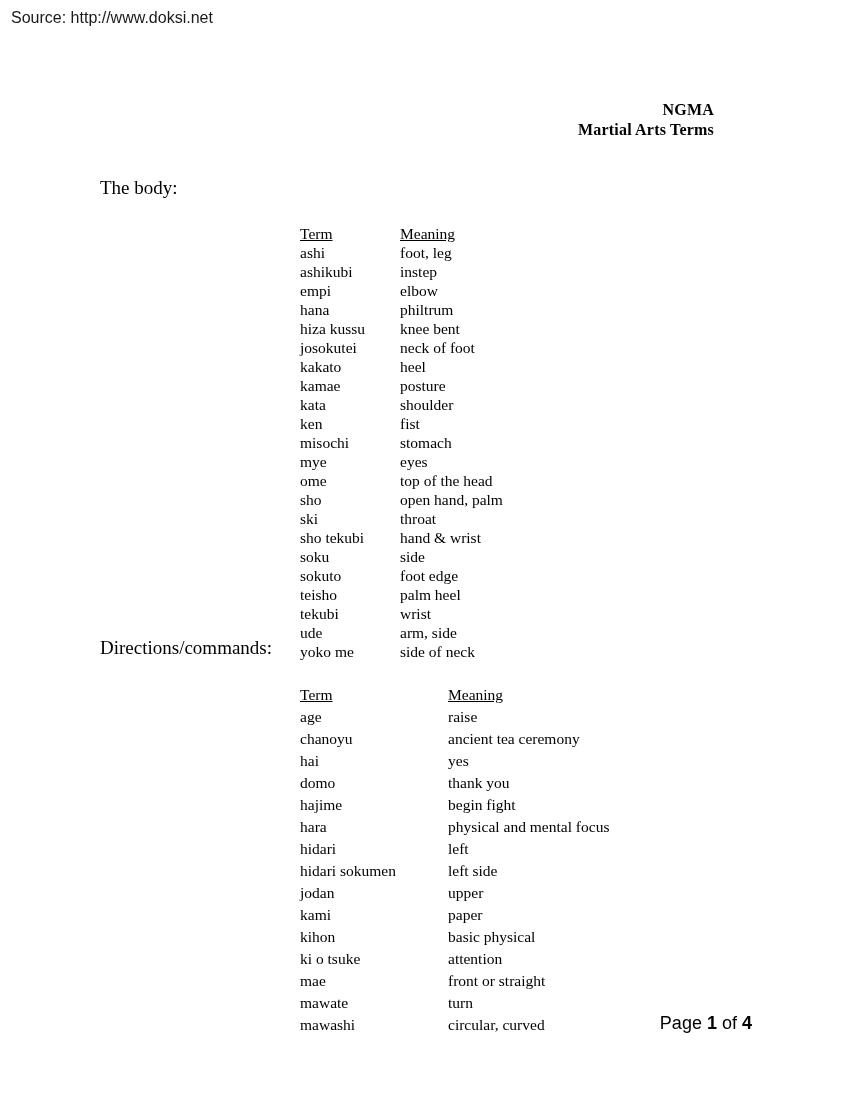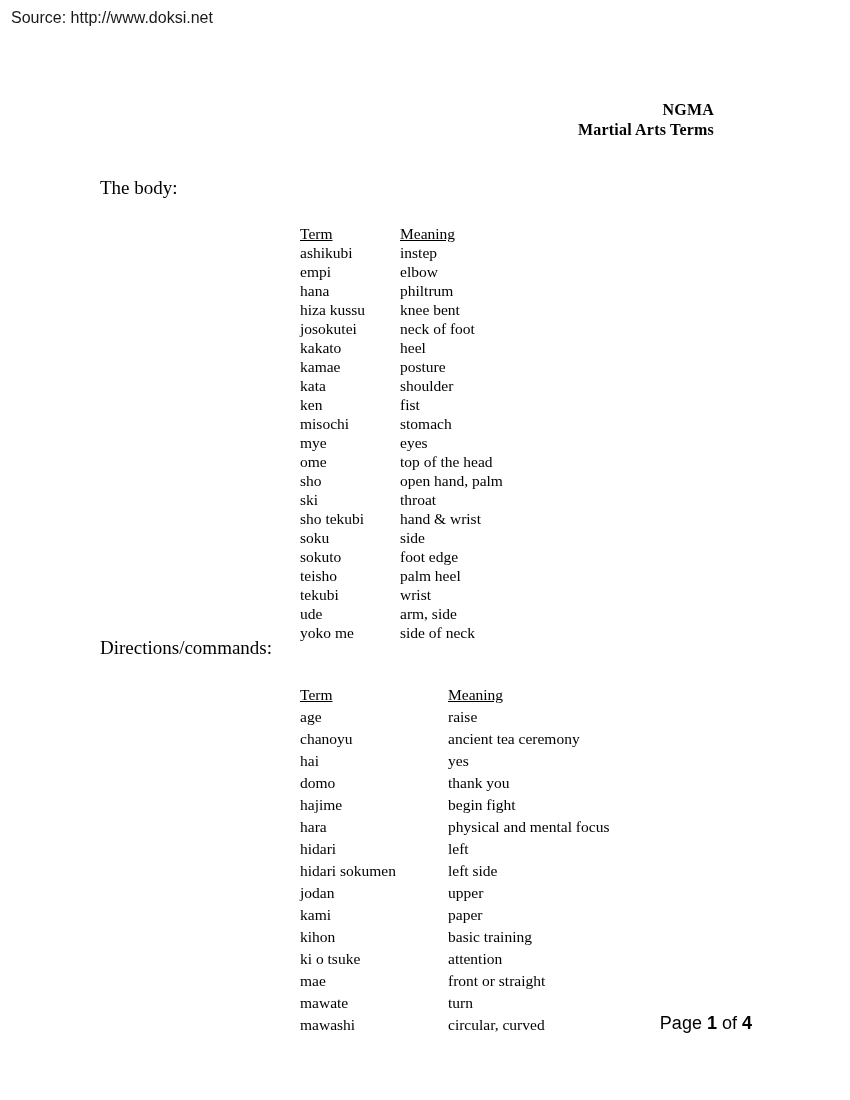--- a/index.html
+++ b/index.html
@@ -118,20 +118,24 @@
   <div class="section-label">The body:</div>
   <table class="term-table">
     <thead>
       <tr>
         <th class="col-term">Term</th>
         <th class="col-meaning">Meaning</th>
       </tr>
     </thead>
     <tbody id="tbody-body">
         <tr>
+          <td class="col-term">ashi</td>
+          <td class="col-meaning">foot, leg</td>
+        </tr>
+        <tr>
           <td class="col-term">ashikubi</td>
           <td class="col-meaning">instep</td>
         </tr>
         <tr>
           <td class="col-term">empi</td>
           <td class="col-meaning">elbow</td>
         </tr>
         <tr>
           <td class="col-term">hana</td>
           <td class="col-meaning">philtrum</td>
@@ -257,21 +261,21 @@
         <tr>
           <td class="col-term">jodan</td>
           <td class="col-meaning">upper</td>
         </tr>
         <tr>
           <td class="col-term">kami</td>
           <td class="col-meaning">paper</td>
         </tr>
         <tr>
           <td class="col-term">kihon</td>
-          <td class="col-meaning">basic training</td>
+          <td class="col-meaning">basic physical</td>
         </tr>
         <tr>
           <td class="col-term">ki o tsuke</td>
           <td class="col-meaning">attention</td>
         </tr>
         <tr>
           <td class="col-term">mae</td>
           <td class="col-meaning">front or straight</td>
         </tr>
         <tr>

